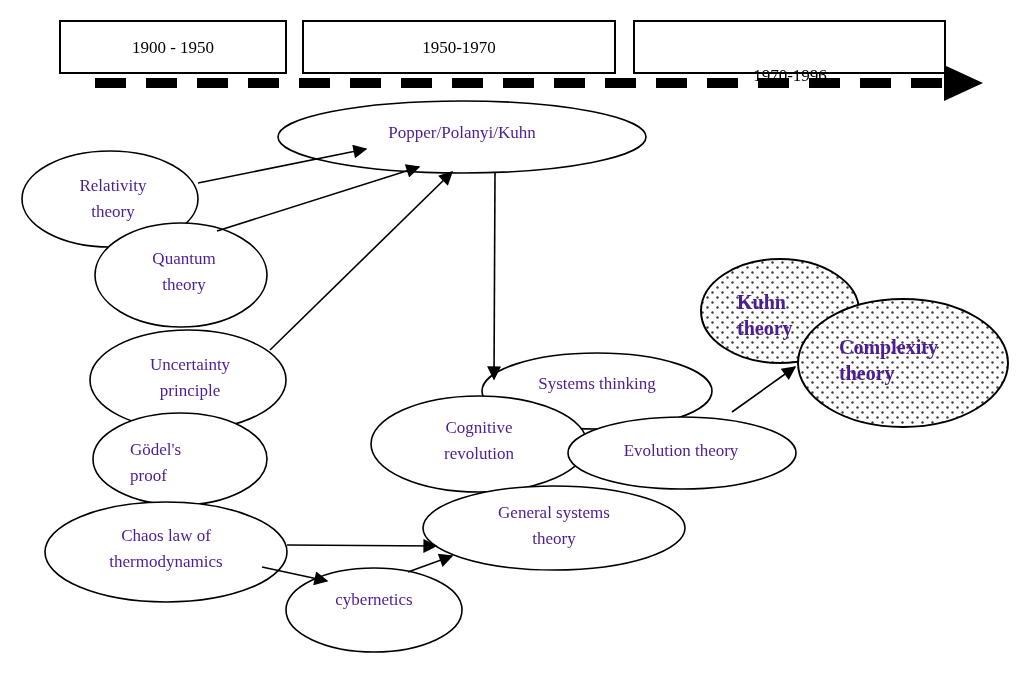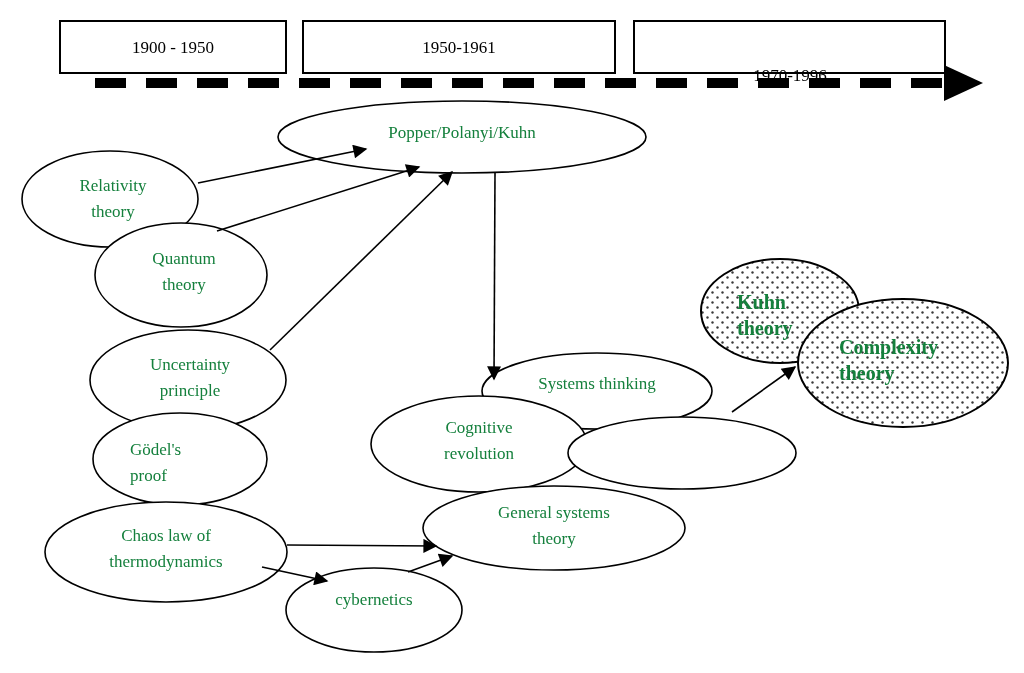--- a/index.html
+++ b/index.html
@@ -12,21 +12,21 @@
     color:#000;
   }
   svg{position:absolute;left:0;top:0;}
   .label{
     position:absolute;
     transform:translate(-50%,-50%);
     text-align:center;
     white-space:pre-line;
     font-size:17px;
     line-height:26px;
-    color:#15803d;
+    color:#4c1d95;
     pointer-events:none;
   }
   .label.left{
     transform:none;
     text-align:left;
   }
   .label.bold{
     font-weight:bold;
     font-size:20px;
   }
@@ -84,38 +84,39 @@
       <line x1="270" y1="350" x2="452" y2="172" marker-end="url(#arrow)"></line>
       <line x1="495" y1="173" x2="494" y2="379" marker-end="url(#arrow)"></line>
       <line x1="287" y1="545" x2="436" y2="546" marker-end="url(#arrow)"></line>
       <line x1="262" y1="567" x2="327" y2="581" marker-end="url(#arrow)"></line>
       <line x1="408" y1="572" x2="452" y2="556" marker-end="url(#arrow)"></line>
       <line x1="732" y1="412" x2="795" y2="367" marker-end="url(#arrow)"></line>
     </g>
   </svg>
 
   <div class="tl-label" style="left:173px;top:48px;">1900 - 1950</div>
-  <div class="tl-label" style="left:459px;top:48px;">1950-1961</div>
+  <div class="tl-label" style="left:459px;top:48px;">1950-1970</div>
   <div class="tl-label" style="left:790px;top:48px;margin-top:28px;">1970-1996</div>
 
   <div class="label" style="left:462px;top:133px;">Popper/Polanyi/Kuhn</div>
   <div class="label" style="left:113px;top:199px;">Relativity
 theory</div>
   <div class="label" style="left:184px;top:272px;">Quantum
 theory</div>
   <div class="label" style="left:190px;top:378px;">Uncertainty
 principle</div>
   <div class="label left" style="left:130px;top:437px;">Gödel's
 proof</div>
   <div class="label" style="left:166px;top:549px;">Chaos law of
 thermodynamics</div>
   <div class="label" style="left:374px;top:600px;">cybernetics</div>
   <div class="label" style="left:479px;top:441px;">Cognitive
 revolution</div>
   <div class="label" style="left:597px;top:384px;">Systems thinking</div>
+  <div class="label" style="left:681px;top:451px;">Evolution theory</div>
   <div class="label" style="left:554px;top:526px;">General systems
 theory</div>
   <div class="label left bold" style="left:737px;top:289px;">Kuhn
 theory</div>
   <div class="label left bold" style="left:839px;top:334px;">Complexity
 theory</div>
 
 </div>
 
 </body></html>

